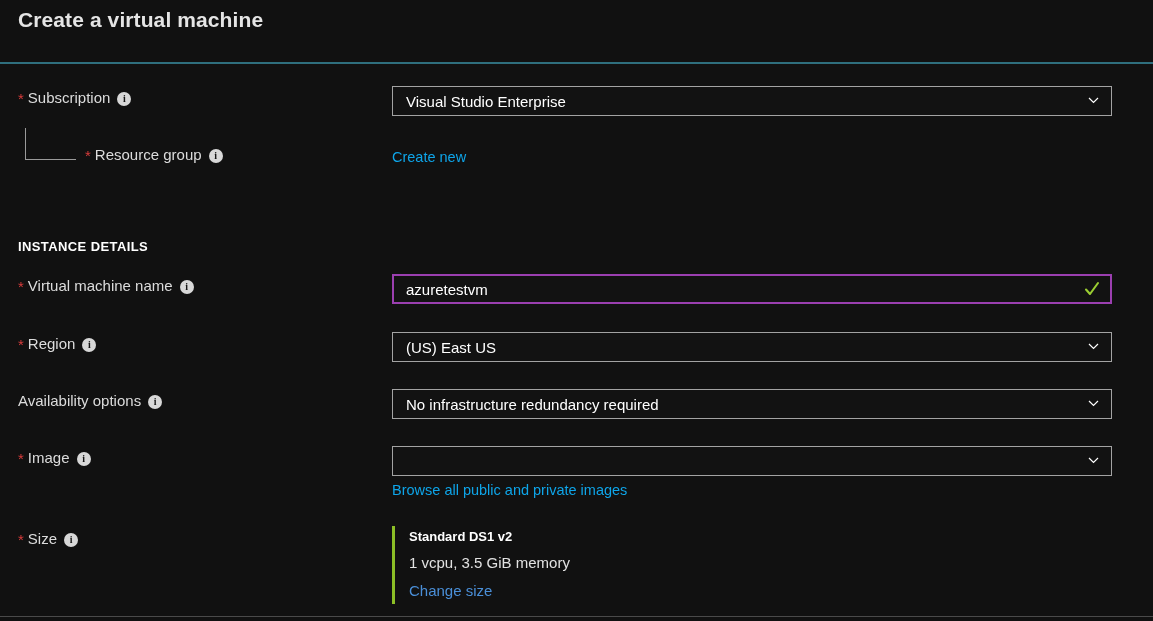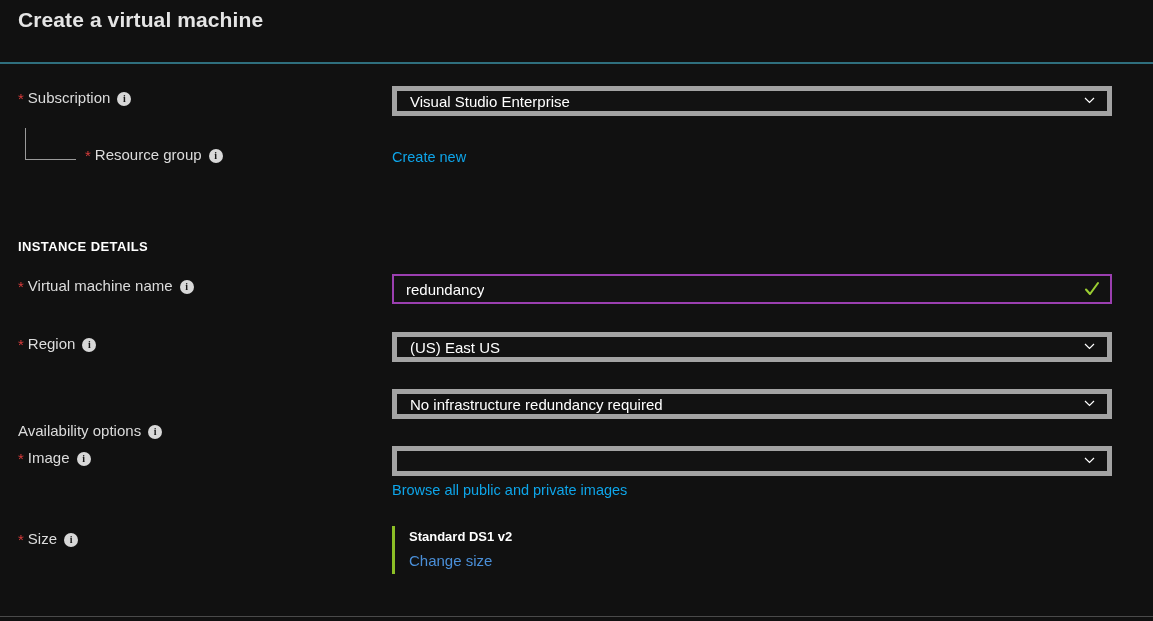--- a/index.html
+++ b/index.html
@@ -119,21 +119,21 @@
   .control-cell {
     position: absolute;
     left: 392px;
   }
 
   .field {
     box-sizing: border-box;
     width: 720px;
     height: 30px;
     background: #121212;
-    border: 5px solid #a3a3a3;
+    border: 1px solid #a3a3a3;
     color: #ffffff;
     font-size: 15px;
     font-family: "Liberation Sans", sans-serif;
     padding: 0 30px 0 13px;
     display: flex;
     align-items: center;
     position: relative;
   }
   .field.focused {
     border: 2px solid #9b3fb0;
@@ -263,21 +263,21 @@
   <div class="section-heading" style="top:175px;">INSTANCE DETAILS</div>
 
   <div class="row" style="top:210px;">
     <div class="label-cell" style="top:3px;">
       <span class="req-star">*</span>
       <span class="label-text">Virtual machine name</span>
       <span class="info-icon"></span>
     </div>
     <div class="control-cell" style="top:0px;">
       <div class="field focused">
-        <span class="field-value">redundancy</span>
+        <span class="field-value">azuretestvm</span>
         <span class="valid-check">
           <svg width="16" height="18" viewBox="0 0 16 18">
               <path d="M2 9.5 L6 14 L14 3" fill="none" stroke="#9acd32" stroke-width="2.1" stroke-linecap="round" stroke-linejoin="round"></path>
             </svg>
         </span>
       </div>
     </div>
   </div>
 
   <div class="row" style="top:268px;">
@@ -292,21 +292,21 @@
         <span class="chevron">
           <svg width="11" height="11" viewBox="0 0 11 11">
               <path d="M1 3 L5.5 7.5 L10 3" fill="none" stroke="#ffffff" stroke-width="1.2"></path>
             </svg>
         </span>
       </div>
     </div>
   </div>
 
   <div class="row" style="top:325px;">
-    <div class="label-cell" style="top:3px;margin-top:30px;">
+    <div class="label-cell" style="top:3px;">
       <span class="label-text">Availability options</span>
       <span class="info-icon"></span>
     </div>
     <div class="control-cell" style="top:0px;">
       <div class="field">
         <span class="field-value">No infrastructure redundancy required</span>
         <span class="chevron">
           <svg width="11" height="11" viewBox="0 0 11 11">
               <path d="M1 3 L5.5 7.5 L10 3" fill="none" stroke="#ffffff" stroke-width="1.2"></path>
             </svg>
@@ -334,19 +334,20 @@
   </div>
 
   <div class="row" style="top:462px;">
     <div class="label-cell" style="top:4px;">
       <span class="req-star">*</span>
       <span class="label-text">Size</span>
       <span class="info-icon"></span>
     </div>
     <div class="size-card" style="top:0px;">
       <div class="size-title">Standard DS1 v2</div>
+      <div class="size-specs">1 vcpu, 3.5 GiB memory</div>
       <span class="size-link">Change size</span>
     </div>
   </div>
 
 </div>
 
 <div class="footer-rule"></div>
 
 </body></html>

